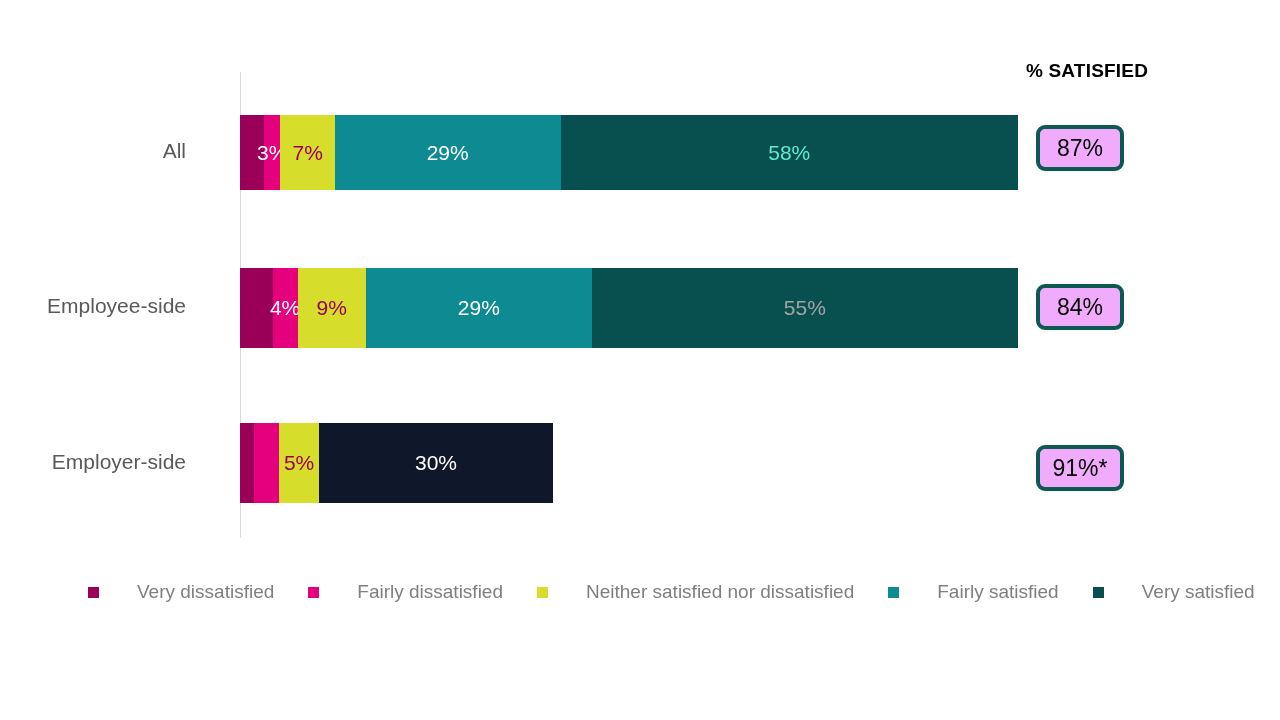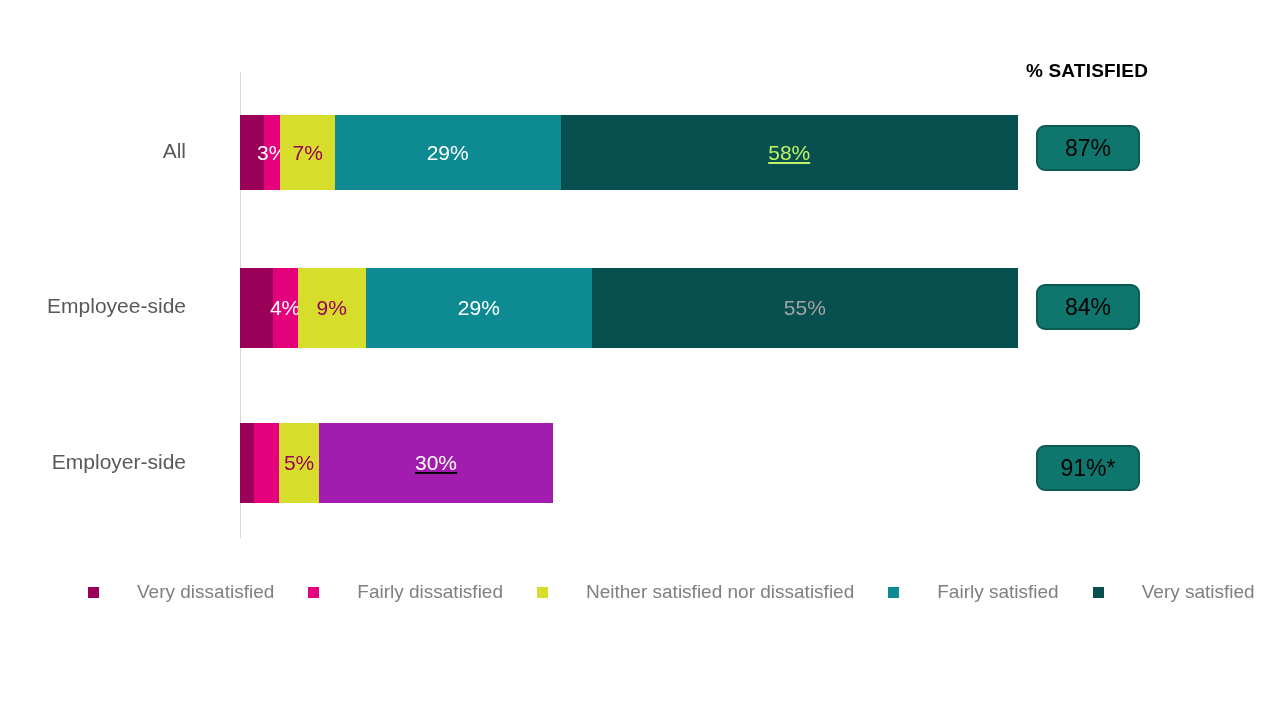--- a/index.html
+++ b/index.html
@@ -57,24 +57,24 @@
     width:190px;
     text-align:right;
     font-size:21px;
     color:#595959;
     white-space:nowrap;
   }
 
   
   .callout{
     position:absolute;
-    width:104px;height:46px;
-    border:2px solid #22c55e;
+    width:88px;height:46px;
+    border:4px solid #22c55e;
     border-radius:9px;
-    background:#0f766e;
+    background:#f0abfc;
     display:flex;align-items:center;justify-content:center;
     font-size:23px;
     color:#000000;
     box-sizing:border-box;
   }
 
   
   .legend{
     position:absolute;
     left:56px;top:578px;
@@ -115,21 +115,21 @@
           <div class="seg" style="width: 2.1%; background: rgb(229, 0, 125);">
             <span class="seg-label" style="color: rgb(255, 255, 255);">3%</span>
           </div>
           <div class="seg" style="width: 7%; background: rgb(214, 222, 43);">
             <span class="seg-label" style="color: rgb(155, 0, 89);">7%</span>
           </div>
           <div class="seg" style="width: 29%; background: rgb(14, 138, 147);">
             <span class="seg-label" style="color: rgb(255, 255, 255);">29%</span>
           </div>
           <div class="seg" style="width: 58.8%; background: rgb(8, 80, 79);">
-            <span class="seg-label" style="color: #bef264; text-decoration: underline;">58%</span>
+            <span class="seg-label" style="color: #5eead4;">58%</span>
           </div>
         </div>
       </div>
       <div class="row" style="top: 196px; height: 80px;">
         <div class="bar">
           <div class="seg" style="width: 4.2%; background: rgb(155, 0, 89);"></div>
           <div class="seg" style="width: 3.2%; background: rgb(229, 0, 125);">
             <span class="seg-label" style="color: rgb(255, 255, 255);">4%</span>
           </div>
           <div class="seg" style="width: 8.8%; background: rgb(214, 222, 43);">
@@ -143,21 +143,21 @@
           </div>
         </div>
       </div>
       <div class="row" style="top: 351px; height: 80px;">
         <div class="bar">
           <div class="seg" style="width: 1.8%; background: rgb(155, 0, 89);"></div>
           <div class="seg" style="width: 3.2%; background: rgb(229, 0, 125);"></div>
           <div class="seg" style="width: 5.2%; background: rgb(214, 222, 43);">
             <span class="seg-label" style="color: rgb(155, 0, 89);">5%</span>
           </div>
-          <div class="seg" style="width: 30%; background: #a21caf; text-decoration: underline;">
+          <div class="seg" style="width: 30%; background: #0f172a;">
             <span class="seg-label" style="color: rgb(255, 255, 255);">30%</span>
           </div>
         </div>
       </div>
     </div>
 
   <div class="legend">
 
   <div class="legend-item">
         <span class="legend-swatch" style="background: rgb(155, 0, 89);"></span>

